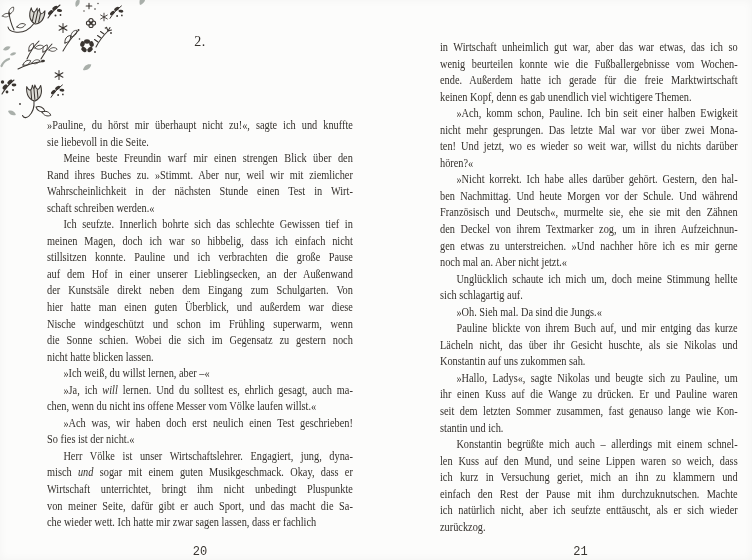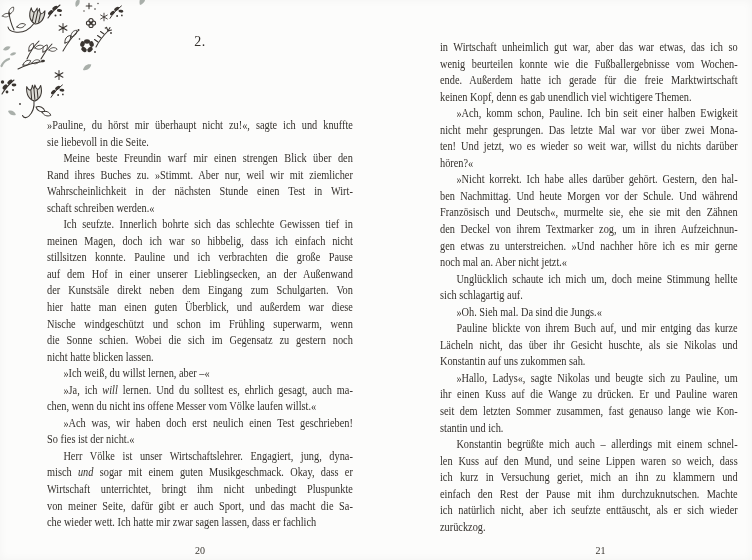--- a/index.html
+++ b/index.html
@@ -22,25 +22,26 @@
   .para{margin:0;}
   .line{text-align:justify;text-align-last:justify;white-space:normal;}
   .line.end{text-align-last:left;}
   .line.ind{text-indent:20px;}
   .line em{font-style:italic;}
   .chapter{
     position:absolute;left:47px;top:34px;width:306px;
     text-align:center;font-size:14px;letter-spacing:0.5px;
   }
   .pagenum{
-    position:absolute;top:545px;font-size:10px;text-align:center;
+    position:absolute;top:545px;font-size:12px;text-align:center;
     color:#3a3631;
+    font-family:Liberation Mono, monospace;
   }
   .pagenum-left{left:47px;width:306px;}
-  .pagenum-right{left:452px;width:297px;}
+  .pagenum-right{left:432px;width:297px;}
   .ornament{position:absolute;left:0;top:0;}
   
   .ik{fill:none;stroke:#3a3531;stroke-width:1.05;stroke-linecap:round;stroke-linejoin:round;}
   .sd{fill:#3a3531;stroke:none;}
   .gy{fill:#a9afaa;stroke:none;}
   .gyln{stroke:#a9afaa;fill:none;stroke-width:2.2;stroke-linecap:round;}
   .petal{fill:#dcdbd5;stroke:#3a3531;stroke-width:1.05;stroke-linejoin:round;}
 </style>
 </head>
 <body>

